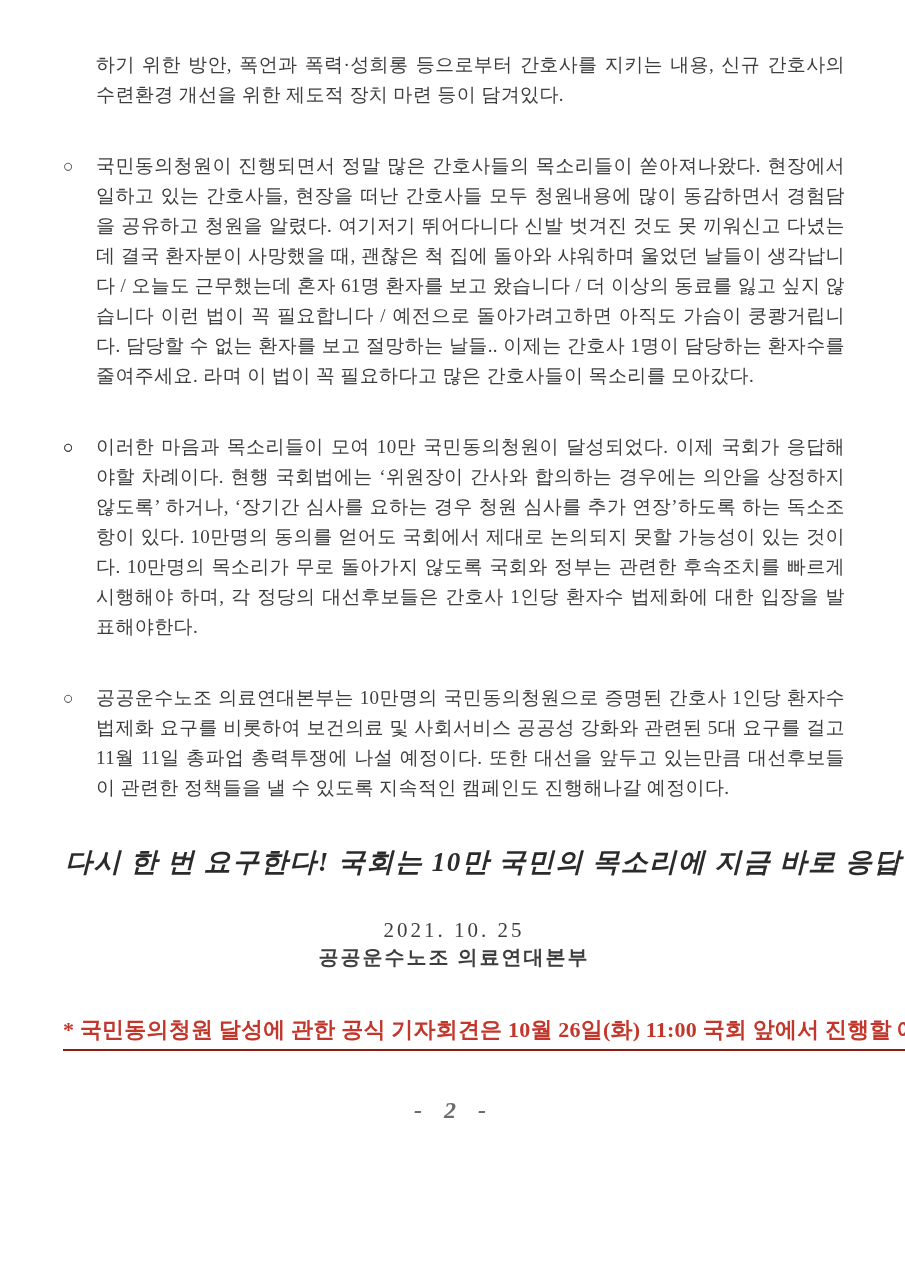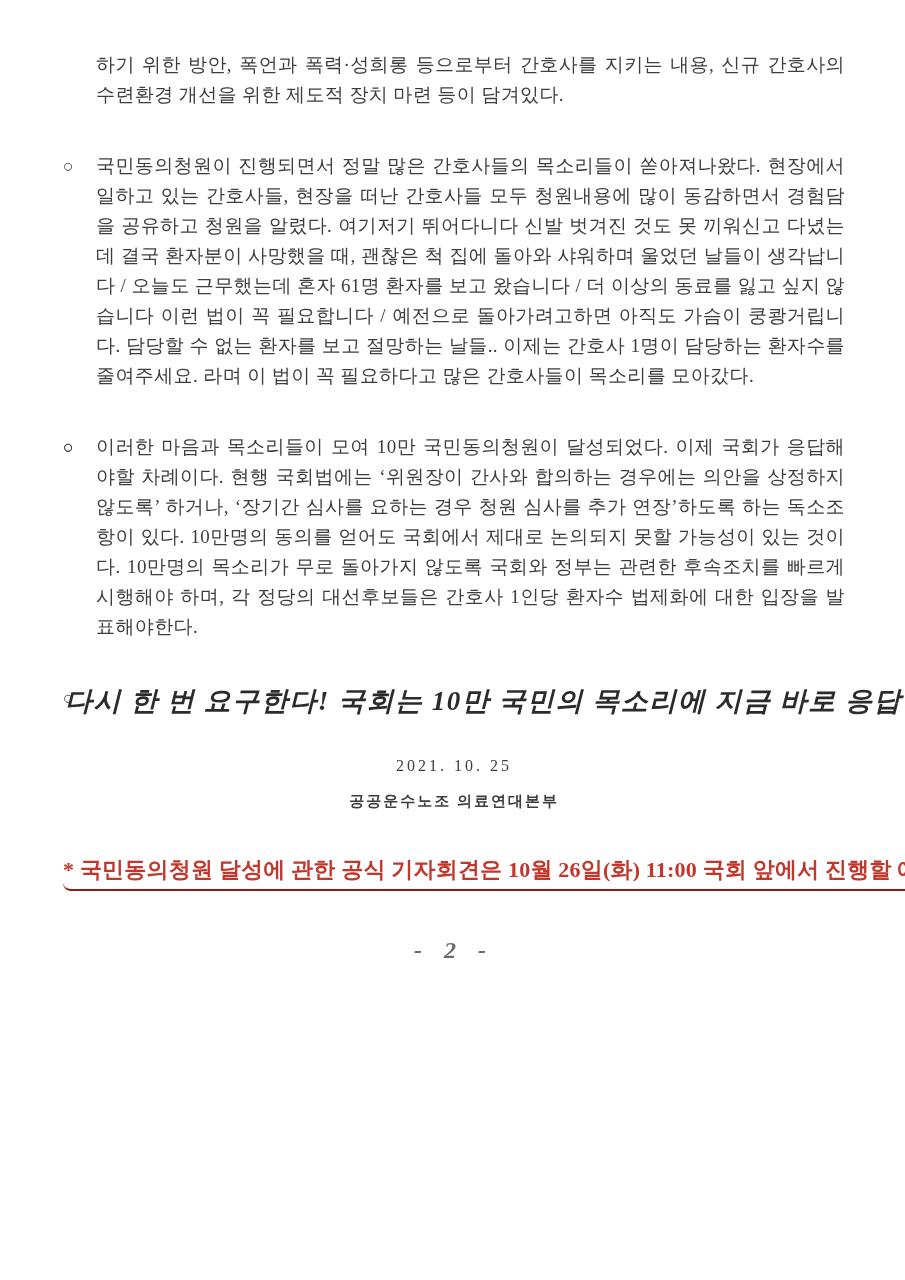--- a/index.html
+++ b/index.html
@@ -1,15 +1,15 @@
 <!DOCTYPE html>
 <html style="--page-bg: #ffffff; --body-text: #3d3d3d; --slogan-text: #2b2b2b; --notice-red: #c2372b; --notice-underline: #8a1d14; --pagenum-gray: #6b6b6b;"><head>
 <meta charset="utf-8">
 <style>
-  * { margin: 0; padding: 0; box-sizing: border-box; border-radius: 8px; }
+  * { margin: 0; padding: 0; box-sizing: border-box; }
   html, body { background: #ffffff; }
   body {
     width: 905px; height: 1280px;
     font-family: "Liberation Serif", "DejaVu Serif", serif;
     overflow: hidden;
   }
   .page {
     position: relative;
     width: 905px; height: 1280px;
     background: var(--page-bg, #ffffff);
@@ -41,27 +41,27 @@
     margin-left: 2px;
     font-size: 27px;
     font-weight: bold;
     font-style: italic;
     letter-spacing: 1.5px;
     color: var(--slogan-text, #2b2b2b);
     white-space: nowrap;
   }
   .signoff { text-align: center; margin-top: 38px; }
   .signoff .date {
-    font-size: 16px;
+    font-size: 21px;
     letter-spacing: 3px;
     color: var(--body-text, #3d3d3d);
   }
   .signoff .org {
-    margin-top: 17px;
-    font-size: 15px;
+    margin-top: 1px;
+    font-size: 20px;
     font-weight: bold;
     letter-spacing: 2px;
     color: var(--body-text, #3d3d3d);
   }
   .notice-row { text-align: center; margin-top: 44px; }
   .notice {
     display: inline-block;
     font-size: 22px;
     font-weight: bold;
     letter-spacing: 0.2px;
@@ -100,20 +100,21 @@
       <span class="marker">○</span>
     </div>
 
     <div class="para">
       <span class="marker">○</span>
       <span>이러한 마음과 목소리들이 모여 10만 국민동의청원이 달성되었다. 이제 국회가 응답해야할 차례이다. 현행 국회법에는 ‘위원장이 간사와 합의하는 경우에는 의안을 상정하지 않도록’ 하거나, ‘장기간 심사를 요하는 경우 청원 심사를 추가 연장’하도록 하는 독소조항이 있다. 10만명의 동의를 얻어도 국회에서 제대로 논의되지 못할 가능성이 있는 것이다. 10만명의 목소리가 무로 돌아가지 않도록 국회와 정부는 관련한 후속조치를 빠르게 시행해야 하며, 각 정당의 대선후보들은 간호사 1인당 환자수 법제화에 대한 입장을 발표해야한다.</span>
     </div>
 
     <div class="para">
       <span class="marker">○</span>
+      <span>공공운수노조 의료연대본부는 10만명의 국민동의청원으로 증명된 간호사 1인당 환자수 법제화 요구를 비롯하여 보건의료 및 사회서비스 공공성 강화와 관련된 5대 요구를 걸고 11월 11일 총파업 총력투쟁에 나설 예정이다. 또한 대선을 앞두고 있는만큼 대선후보들이 관련한 정책들을 낼 수 있도록 지속적인 캠페인도 진행해나갈 예정이다.</span>
     </div>
 
     <div class="slogan">다시 한 번 요구한다! 국회는 10만 국민의 목소리에 지금 바로 응답하라!</div>
 
     <div class="signoff">
       <div class="date">2021. 10. 25</div>
       <div class="org">공공운수노조 의료연대본부</div>
     </div>
 
     <div class="notice-row">

